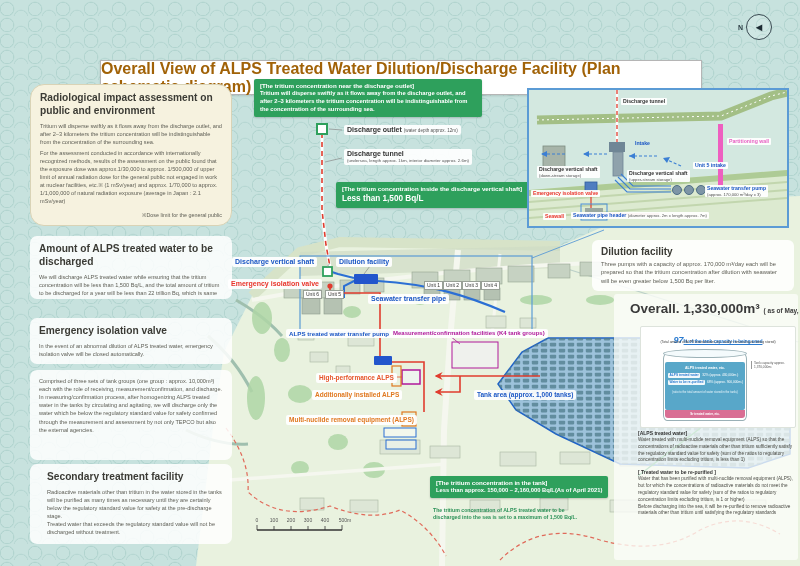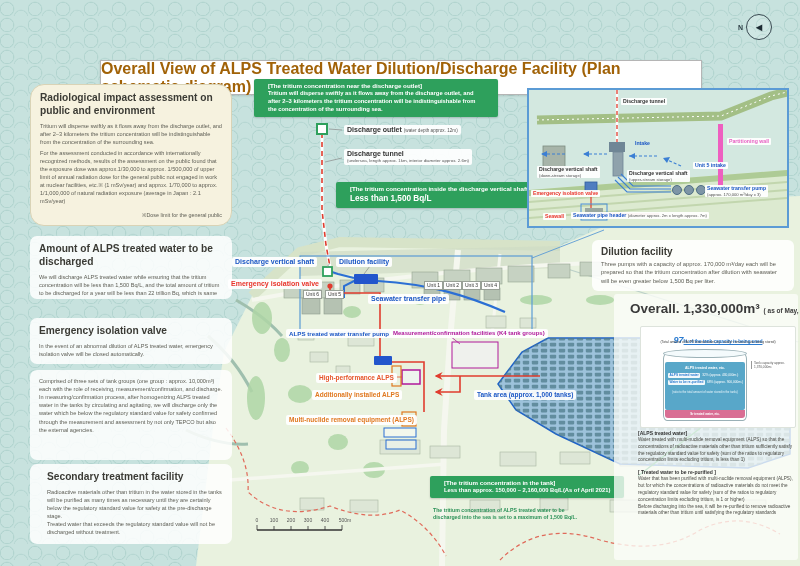--- a/index.html
+++ b/index.html
@@ -20,21 +20,21 @@
   #compass .n{font-size:7px;font-weight:bold;}
   #compass .circ{width:24px;height:24px;border:1.5px solid #3a4a52;border-radius:50%;display:flex;align-items:center;justify-content:center;font-size:11px;color:#1d2b33;background:rgba(255,255,255,.15);}
 
   .panel{position:absolute;left:30px;width:202px;background:rgba(255,255,255,.85);border-radius:7px;padding:7px 9px;box-sizing:border-box;overflow:hidden;}
   .panel h3{margin:0 0 4px;font-size:10.2px;line-height:1.25;color:#3b3b35;font-weight:bold;}
   .panel p{margin:0;font-size:5.6px;line-height:1.45;color:#5d5d54;white-space:pre-line;}
   .panel p + p{margin-top:3px;}
   .panel .note{display:block;text-align:right;font-size:5.4px;color:#5d5d54;margin-top:5px;}
   .panel.beige{background:#f6f2df;border:1px solid #d9d3b6;border-radius:14px;}
 
-  .gcallout{position:absolute;background:#2ea05c;color:#fff;padding:3px 14px;border-radius:2px;box-shadow:0 1px 2px rgba(0,0,0,.18);}
+  .gcallout{position:absolute;background:#2ea05c;color:#fff;padding:3px 6px;border-radius:2px;box-shadow:0 1px 2px rgba(0,0,0,.18);}
   .gcallout .t{display:block;font-size:6.2px;font-weight:bold;line-height:1.35;}
   .gcallout .b{display:block;font-size:5.8px;font-weight:bold;line-height:1.35;}
   .gcallout .big{display:block;font-size:8.2px;font-weight:bold;line-height:1.4;}
   .gnote{position:absolute;font-size:5.2px;line-height:1.4;color:#2c9158;font-weight:bold;}
 
   .chip{position:absolute;background:rgba(255,255,255,.93);border-radius:2px;padding:1px 3px;font-size:7px;font-weight:bold;color:#1a56c4;white-space:nowrap;line-height:1.2;}
   .chip .sm{font-size:4.6px;font-weight:normal;color:#555;}
   .chip .smb{display:block;font-size:4.4px;font-weight:normal;color:#555;}
   .chip.red{color:#e8332a;}
   .chip.hp{color:#e5542a;}

